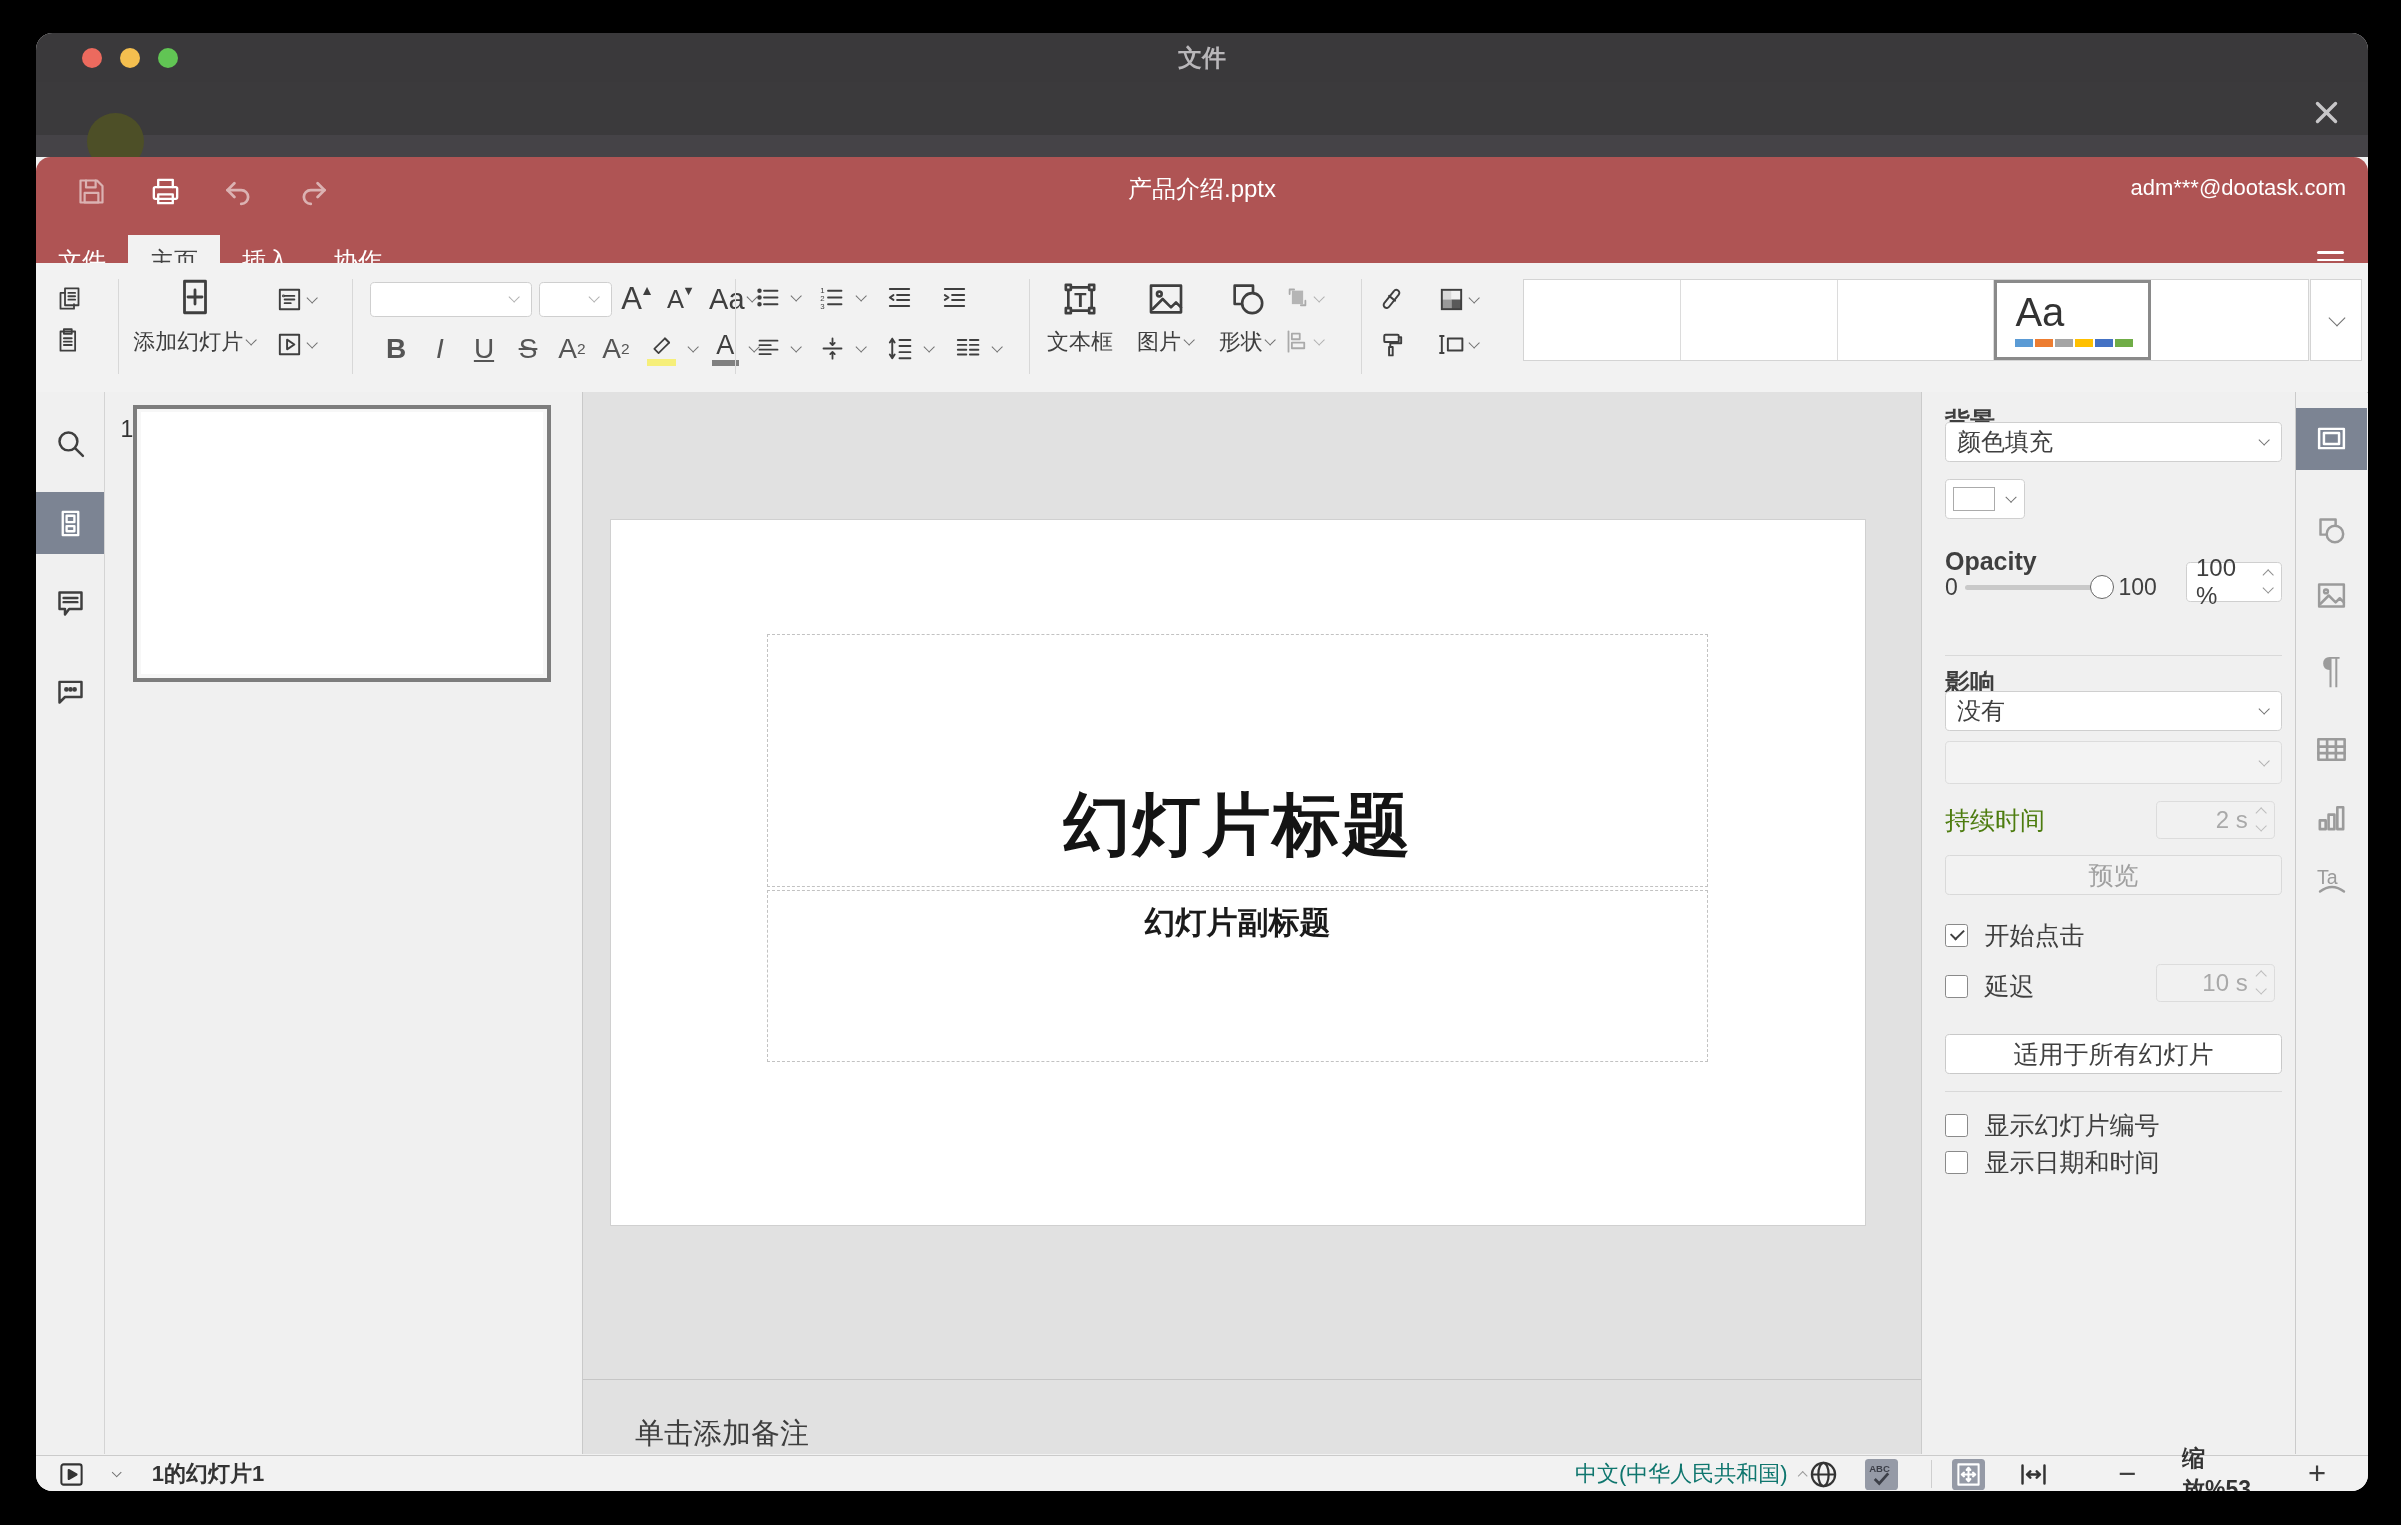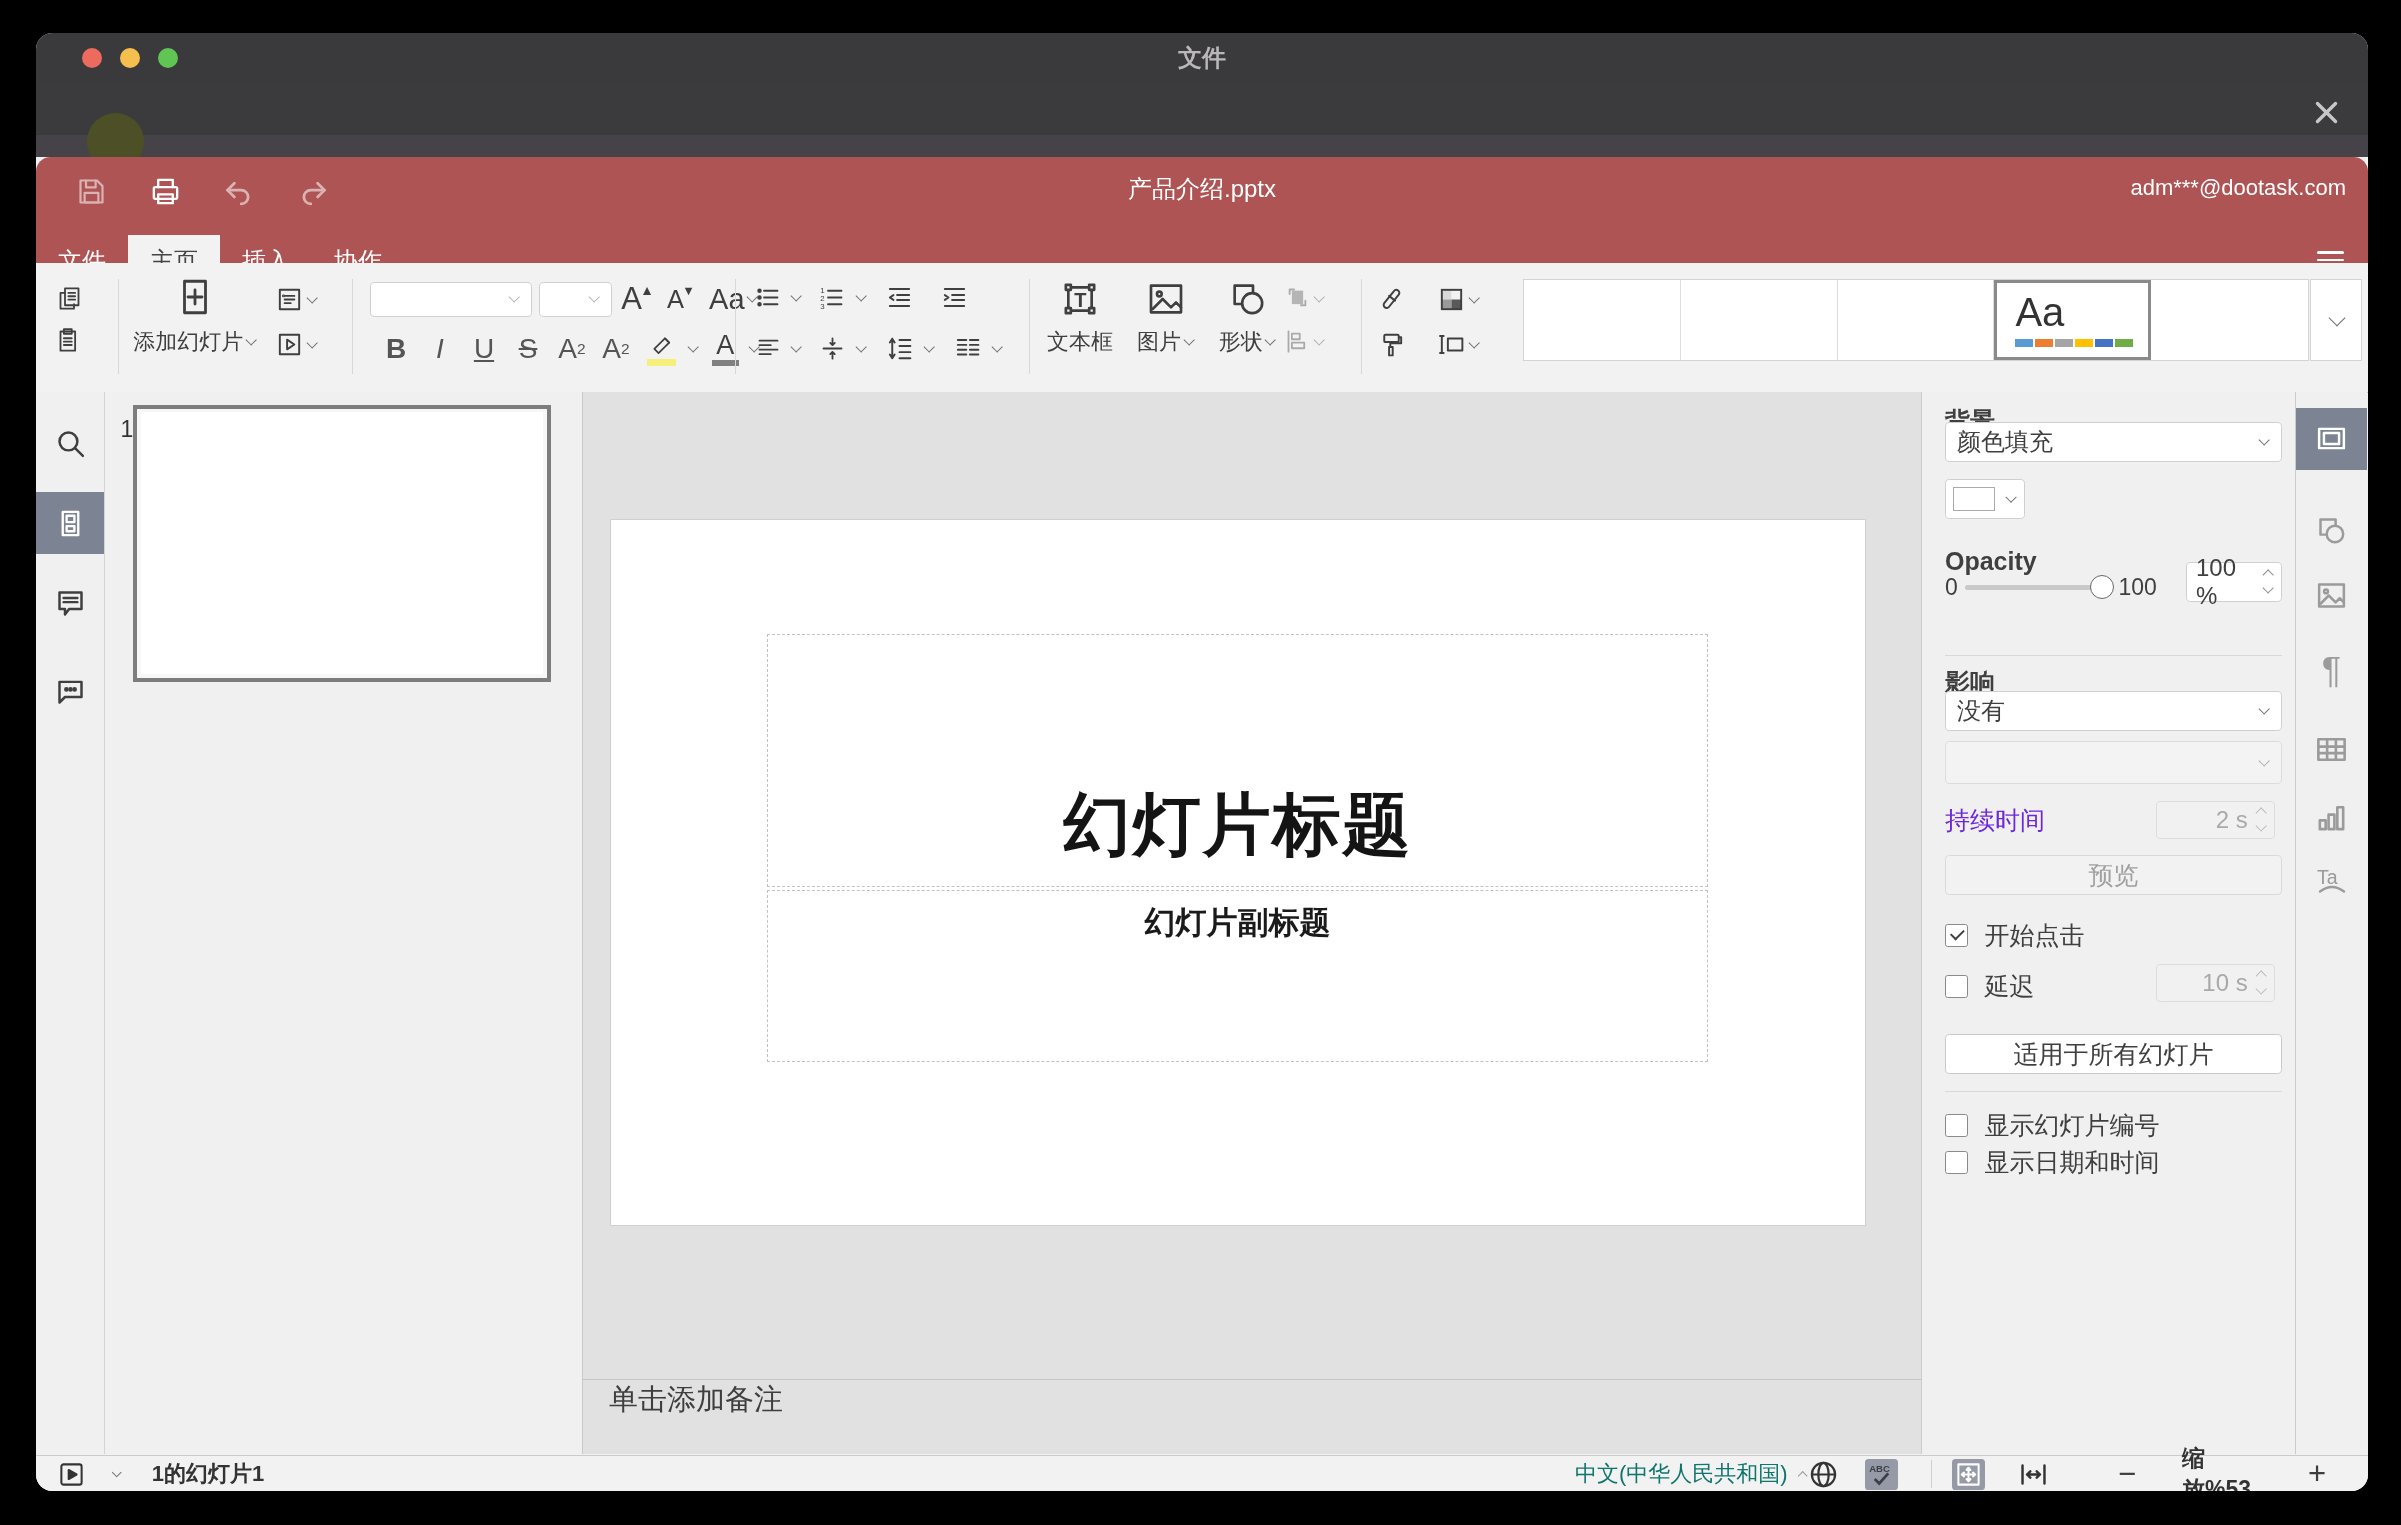--- a/index.html
+++ b/index.html
@@ -68,21 +68,21 @@
          box-sizing:border-box;padding:3.6px;}
   .thumb .tslide{width:100%;height:100%;background:#fff;}
   .canvascol{width:1338px;background:#e1e1e1;position:relative;}
   .slide{position:absolute;left:28px;top:128px;width:1254px;height:705px;background:#fff;box-shadow:0 0 0 0.9px #cfcfcf;}
   .ph{position:absolute;border:1.8px dashed #c2c2c2;box-sizing:border-box;display:flex;justify-content:center;}
   .ph.title{left:156px;top:114px;width:941px;height:253px;align-items:flex-end;padding-bottom:14.6px;}
   .ph.subtitle{left:156px;top:370px;width:941px;height:172px;align-items:flex-start;padding-top:11px;}
   .ph .t1{font-size:68px;color:#141414;font-weight:600;letter-spacing:1.8px;}
   .ph .t2{font-size:31px;color:#1a1a1a;font-weight:600;}
   .notes{position:absolute;left:0;bottom:0;width:100%;height:75px;border-top:0.9px solid #c6c6c6;display:flex;
-         align-items:flex-start;padding-left:26px;box-sizing:border-box;font-size:29px;color:#3e3e3e;}
+         align-items:flex-end;padding-left:52px;box-sizing:border-box;font-size:29px;color:#3e3e3e;}
   
   .rpanel{width:374px;background:#f0f0f0;border-left:0.9px solid #cbcbcb;box-sizing:border-box;position:relative;
           font-size:25px;color:#3f3f3f;}
   .rp-el{position:absolute;left:23px;width:337px;box-sizing:border-box;}
   .rlabel{font-weight:700;}
   .rselect{height:40px;border-radius:4.6px;}
   .swatch{width:80px;height:40px;background:#fff;border:0.9px solid #cfcfcf;border-radius:4.6px;display:flex;
           align-items:center;box-sizing:border-box;padding:0 7.3px;}
   .swatch .sw{width:44px;height:22px;background:#fff;border:0.9px solid #ababab;margin-right:9px;}
   .slider-row{display:flex;align-items:center;gap:7.3px;}
@@ -554,21 +554,21 @@
       <div class="rp-el rdivider" style="top:263px;"></div>
       <div class="rp-el rlabel" style="top:274px;">影响</div>
       <div class="rp-el select rselect" style="top:299px;">
         <span class="sval">没有</span>
           <span class="chev"></span>
       </div>
       <div class="rp-el select rselect dis" style="top:349px;height:43px;">
         <span class="sval"></span>
           <span class="chev dim"></span>
       </div>
-      <div class="rp-el" style="top:412px;color:#6d28d9;">持续时间</div>
+      <div class="rp-el" style="top:412px;color:#4d7c0f;">持续时间</div>
       <div class="rp-el spinbox dis" style="top:409px;left:234px;width:119px;height:38px;">
         <span style="font-size:24px;">2 s</span>
         <span class="spinner">
             <i class="up" style="border-color:#bdbdbd;"></i>
             <i class="dn" style="border-color:#bdbdbd;"></i>
           </span>
       </div>
       <div class="rp-el rbtn dis" style="top:463px;">
         <span>预览</span>
       </div>

